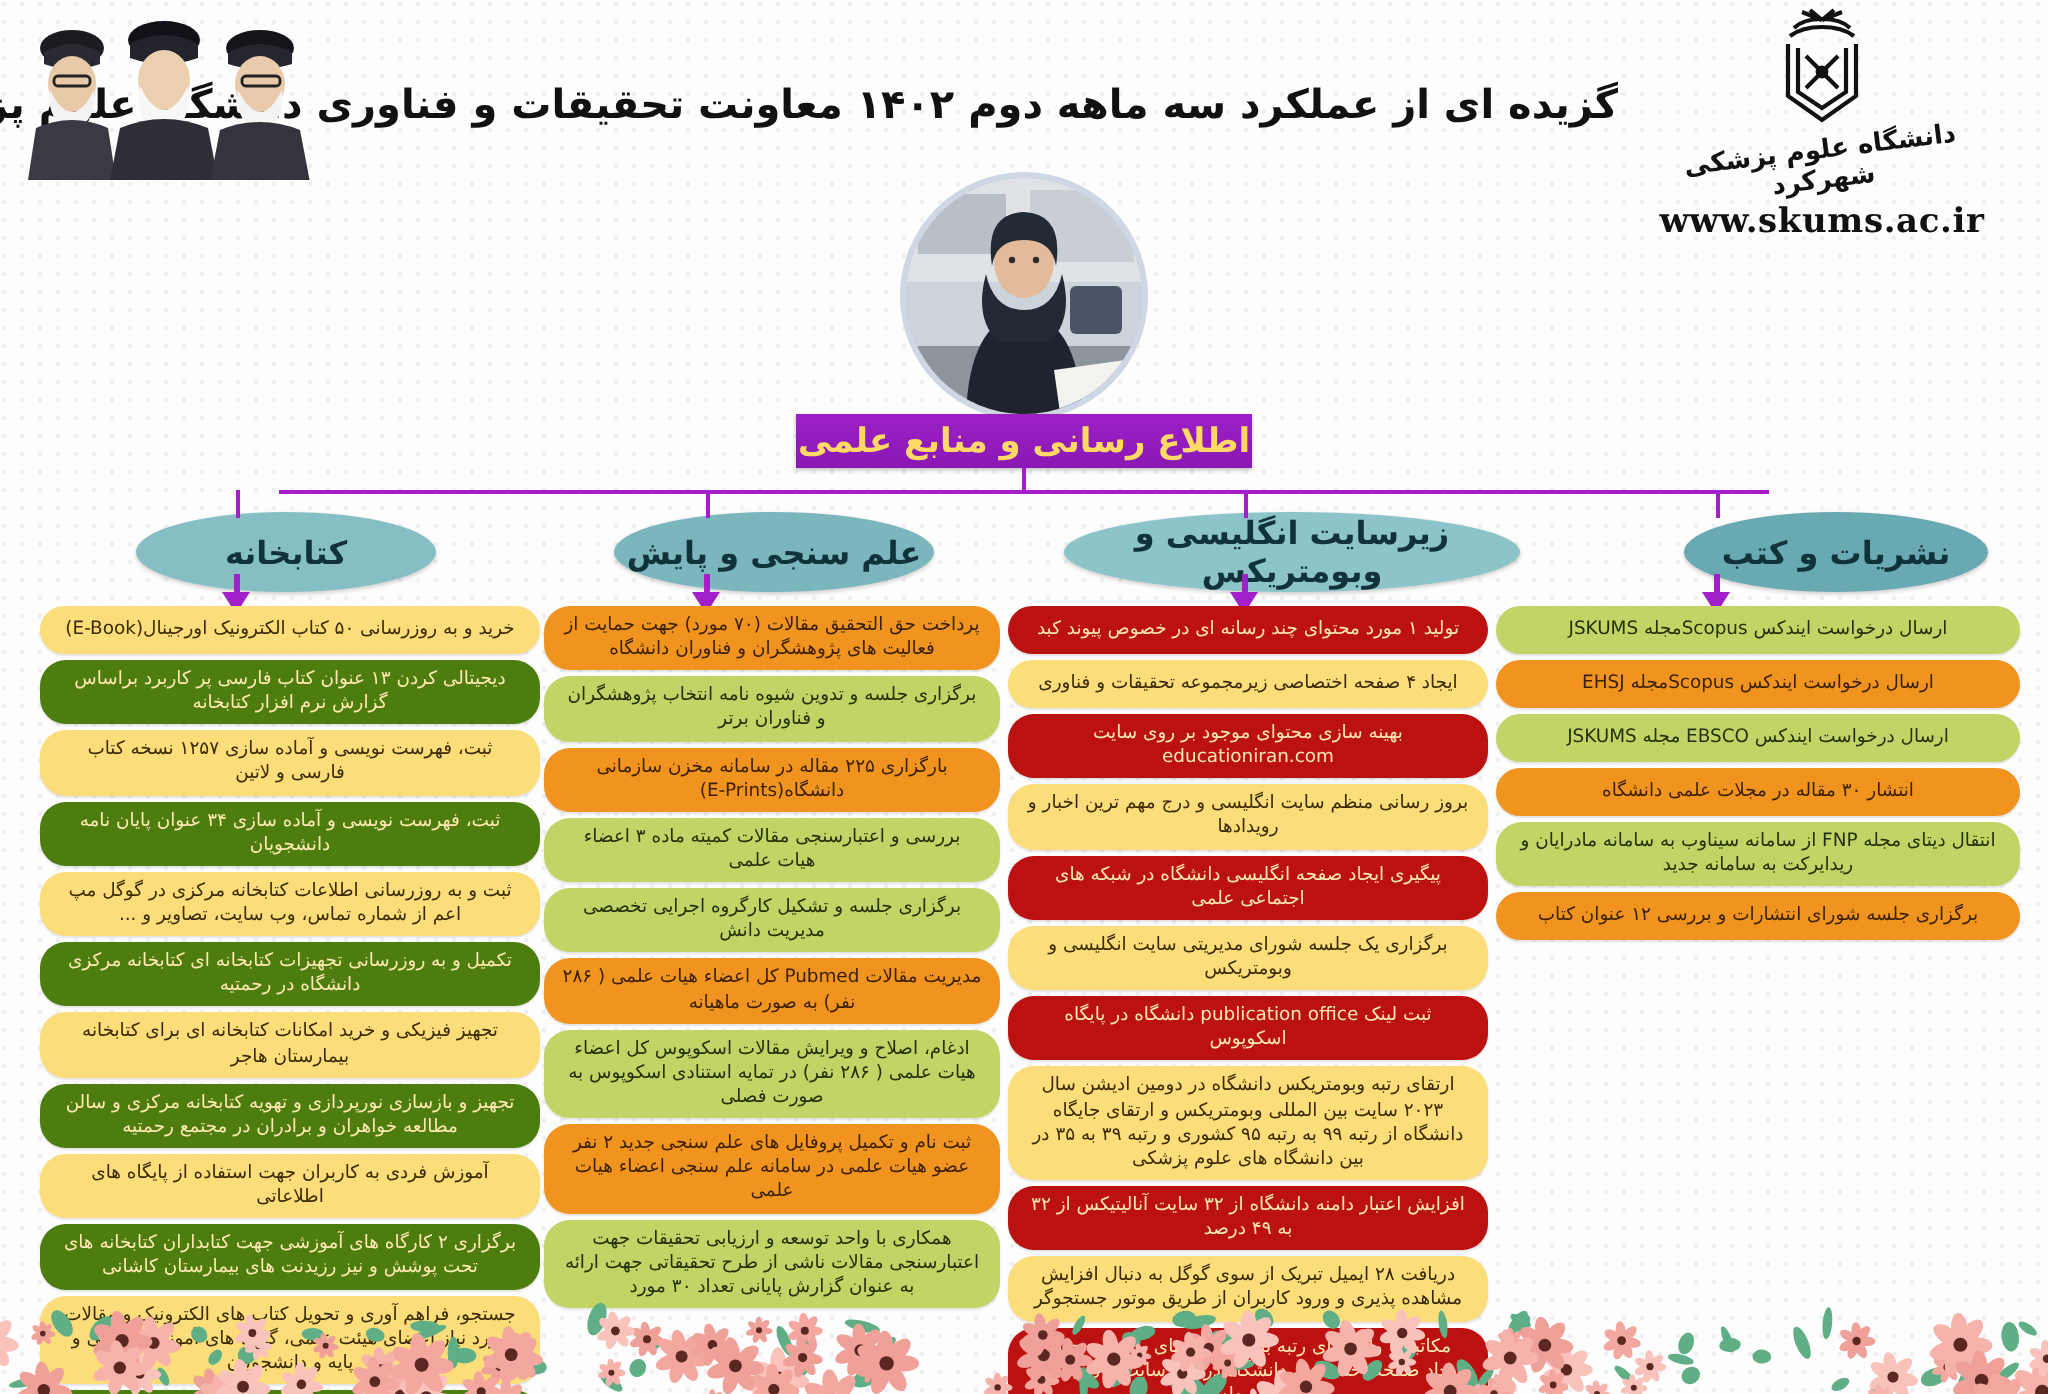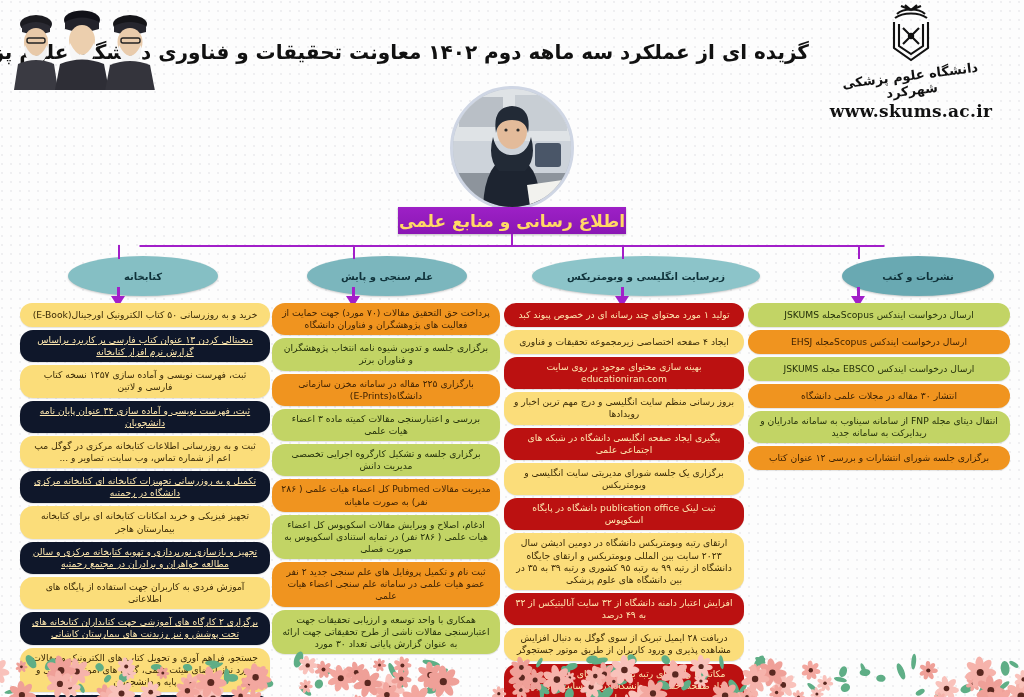--- a/index.html
+++ b/index.html
@@ -67,22 +67,23 @@
   .conn{position:absolute;background:#a21fc9;}
   .conn-v-main{top:234px;left:50%;transform:translateX(-50%);width:2px;height:12px;}
   .conn-h{top:245px;width:745px;height:2px;left:50%;transform:translateX(-50%);}
   .conn-drop{top:245px;width:2px;height:14px;}
 
   
   .ellipse{
     position:absolute;top:256px;height:40px;
     border-radius:50%/50%;
     display:flex;align-items:center;justify-content:center;
-    color:#10323a;font-weight:bold;font-size:10px;
+    color:#10323a;font-weight:bold;font-size:16px;
     box-shadow:0 1px 2px rgba(0,0,0,.2);
+    text-align:center;
   }
   .ell-1{background:#85bfc4;}
   .ell-2{background:#7bb6bd;}
   .ell-3{background:#8cc4c9;}
   .ell-4{background:#69a9b2;}
 
   
   .arrow{position:absolute;top:296px;width:0;height:0;
     border-left:7px solid transparent;border-right:7px solid transparent;
     border-top:11px solid #a21fc9;}
@@ -93,21 +94,21 @@
   .pill{
     border-radius:13px;
     padding:4px 9px;
     font-size:9.2px;line-height:1.32;
     text-align:center;
     display:flex;align-items:center;justify-content:center;
     min-height:16px;
     box-shadow:0 1px 1px rgba(0,0,0,.10);
   }
   .p-yellow{background:#fbdd7a;color:#3a2a06;}
-  .p-red{background:#0f172a;color:#ffe9b0;text-decoration:underline;}
+  .p-red{background:#4d7c0f;color:#ffe9b0;}
   .p-green{background:#c2d465;color:#24300a;}
   .p-orange{background:#f0941f;color:#3a1f02;}
   .p-dred{background:#bb1111;color:#ffe9b0;}
 
   
   .floral{position:absolute;bottom:0;left:0;right:0;height:78px;overflow:hidden;}
 </style>
 </head>
 <body>
 

